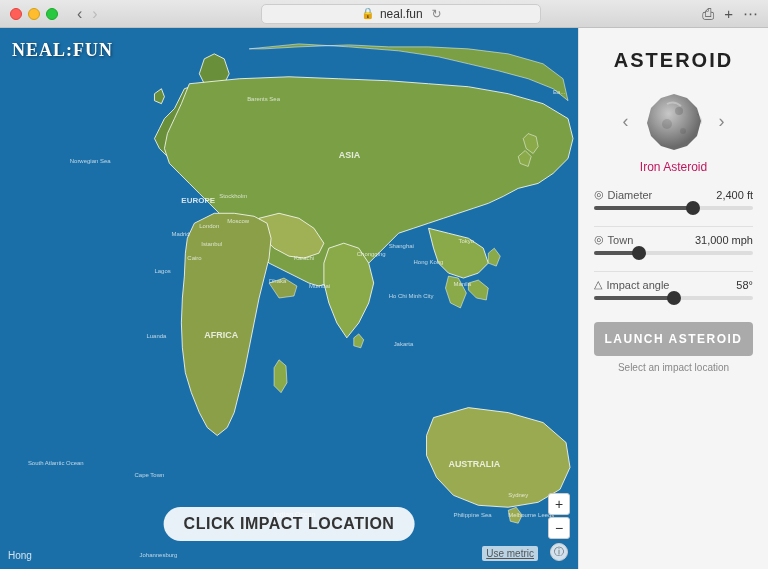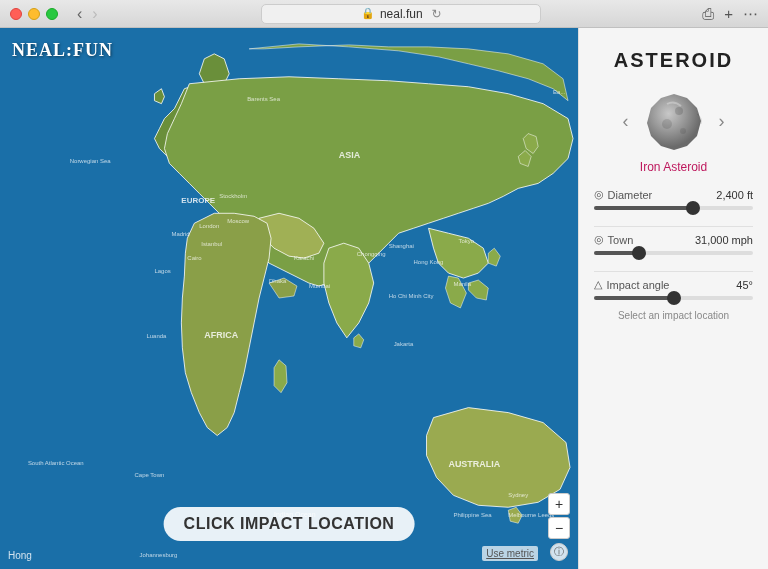--- a/index.html
+++ b/index.html
@@ -465,24 +465,27 @@
     </div>
 
     <div class="slider-separator"></div>
 
     <div class="slider-section">
       <div class="slider-header">
         <div class="slider-label">
           <span style="font-size:11px;">△</span>
           <span>Impact angle</span>
         </div>
-        <div class="slider-value">45°</div>
+        <div class="slider-value">58°</div>
       </div>
       <div class="slider-track">
         <div class="slider-fill" style="width: 50%;"></div>
         <div class="slider-thumb" style="left: 50%;"></div>
       </div>
     </div>
 
+    <button class="launch-btn">
+      <span>LAUNCH ASTEROID</span>
+    </button>
 
     <div class="launch-hint">Select an impact location</div>
   </div>
 </div>
 
 </body></html>

